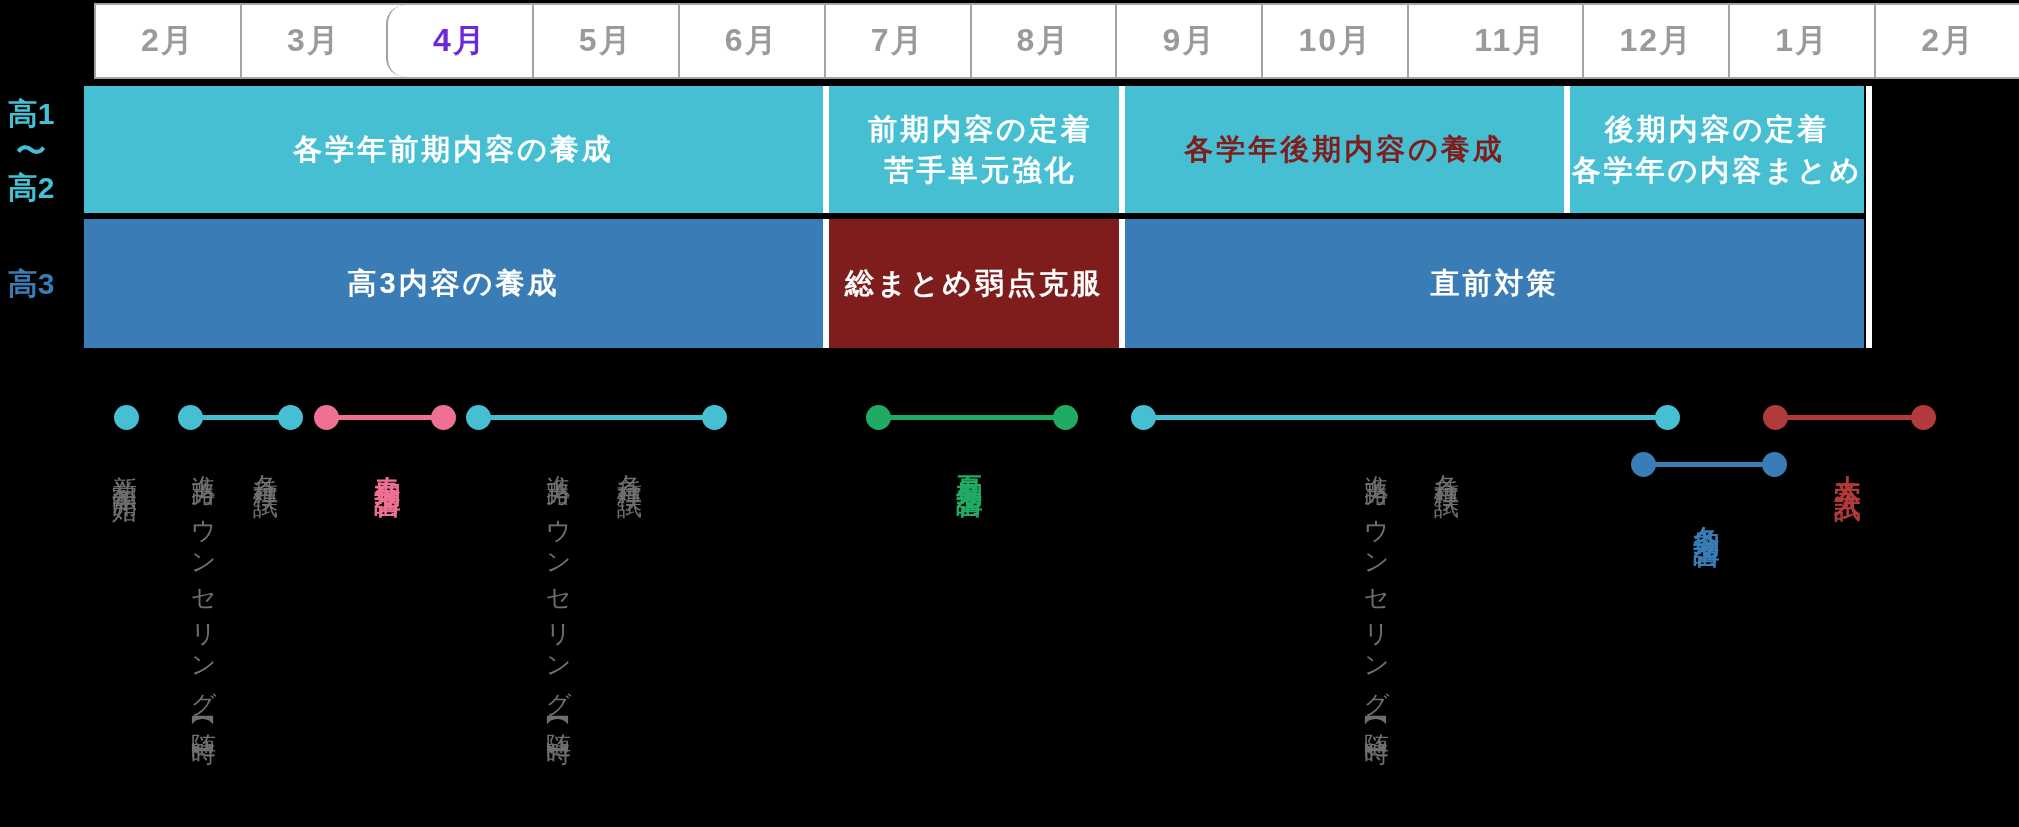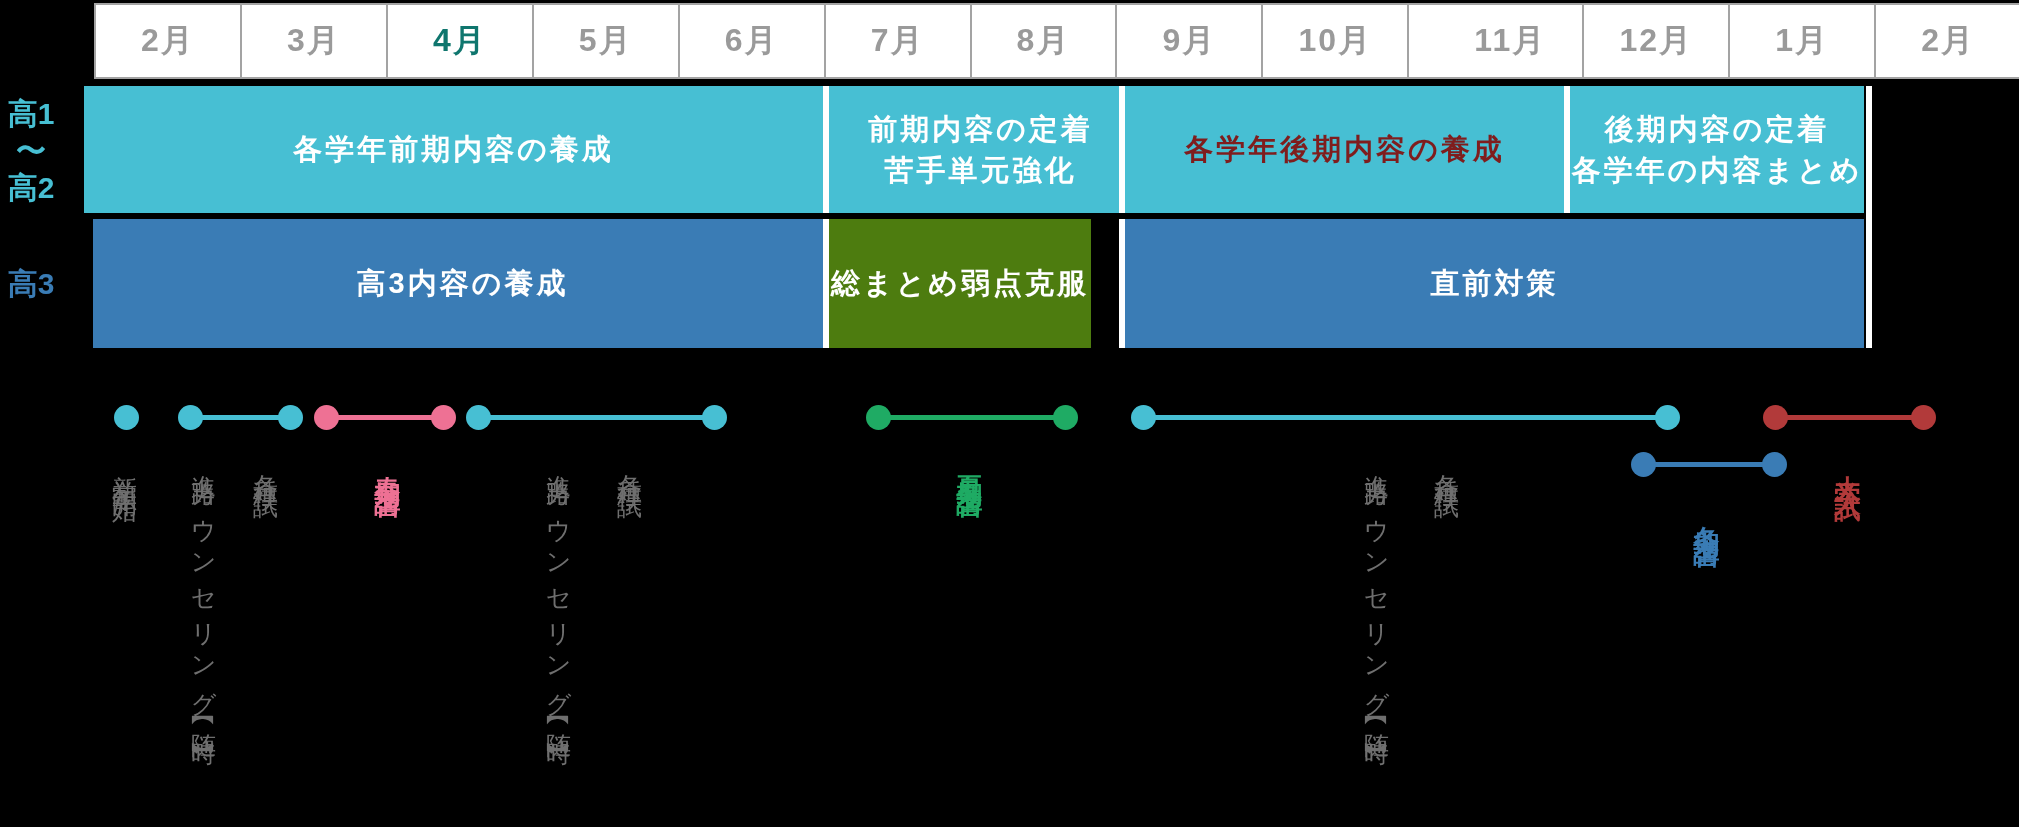--- a/index.html
+++ b/index.html
@@ -48,21 +48,21 @@
   .vlabel.plain{font-size:25px;font-weight:normal;}
   .vlabel.colored{font-size:26px;font-weight:bold;}
 </style>
 </head>
 <body>
 
 <div id="canvas">
   <div id="months" style="left: 94px; top: 3px; width: 1928px; height: 76px; border: 2px solid rgb(163, 163, 163);">
       <div class="month-cell" style="color: rgb(154, 154, 154); border-color: rgb(163, 163, 163);">2月</div>
       <div class="month-cell" style="color: rgb(154, 154, 154); border-color: rgb(163, 163, 163);">3月</div>
-      <div class="month-cell" style="color: #0f766e; border-color: rgb(163, 163, 163);">4月</div>
+      <div class="month-cell" style="color: #6d28d9; border-color: rgb(163, 163, 163); border-radius: 19px;">4月</div>
       <div class="month-cell" style="color: rgb(154, 154, 154); border-color: rgb(163, 163, 163);">5月</div>
       <div class="month-cell" style="color: rgb(154, 154, 154); border-color: rgb(163, 163, 163);">6月</div>
       <div class="month-cell" style="color: rgb(154, 154, 154); border-color: rgb(163, 163, 163); text-align: right;">7月</div>
       <div class="month-cell" style="color: rgb(154, 154, 154); border-color: rgb(163, 163, 163);">8月</div>
       <div class="month-cell" style="color: rgb(154, 154, 154); border-color: rgb(163, 163, 163);">9月</div>
       <div class="month-cell" style="color: rgb(154, 154, 154); border-color: rgb(163, 163, 163);">10月</div>
       <div class="month-cell" style="color: rgb(154, 154, 154); border-color: rgb(163, 163, 163); padding-left: 29px;">11月</div>
       <div class="month-cell" style="color: rgb(154, 154, 154); border-color: rgb(163, 163, 163);">12月</div>
       <div class="month-cell" style="color: rgb(154, 154, 154); border-color: rgb(163, 163, 163);">1月</div>
       <div class="month-cell" style="color: rgb(154, 154, 154); border-color: rgb(163, 163, 163);">2月</div>
@@ -86,24 +86,24 @@
       <div class="seg" style="left: 1570px; top: 86px; width: 294px; height: 127px; background: rgb(71, 191, 211); color: rgb(255, 255, 255);">
         <div>後期内容の定着</div>
         <div>各学年の内容まとめ</div>
       </div>
       <div class="divider" style="left: 823px; top: 86px; width: 6px; height: 127px;"></div>
       <div class="divider" style="left: 1119px; top: 86px; width: 6px; height: 127px;"></div>
       <div class="divider" style="left: 1564px; top: 86px; width: 6px; height: 127px;"></div>
       <div class="grade" style="top: 265px; color: rgb(58, 124, 181);">
         <div>高3</div>
       </div>
-      <div class="seg" style="left: 93px; top: 219px; width: 739px; height: 129px; background: rgb(58, 124, 181); color: rgb(255, 255, 255);">
+      <div class="seg" style="left: 84px; top: 219px; width: 739px; height: 129px; background: rgb(58, 124, 181); color: rgb(255, 255, 255);">
         <div>高3内容の養成</div>
       </div>
-      <div class="seg" style="left: 829px; top: 219px; width: 262px; height: 129px; background: #4d7c0f; color: rgb(255, 255, 255);">
+      <div class="seg" style="left: 829px; top: 219px; width: 290px; height: 129px; background: #7f1d1d; color: rgb(255, 255, 255);">
         <div>総まとめ弱点克服</div>
       </div>
       <div class="seg" style="left: 1125px; top: 219px; width: 739px; height: 129px; background: rgb(58, 124, 181); color: rgb(255, 255, 255);">
         <div>直前対策</div>
       </div>
       <div class="divider" style="left: 823px; top: 219px; width: 6px; height: 129px;"></div>
       <div class="divider" style="left: 1119px; top: 219px; width: 6px; height: 129px;"></div>
       <div class="divider" style="left: 1866px; top: 86px; width: 6px; height: 262px;"></div>
     </div>
   <div id="timeline">

